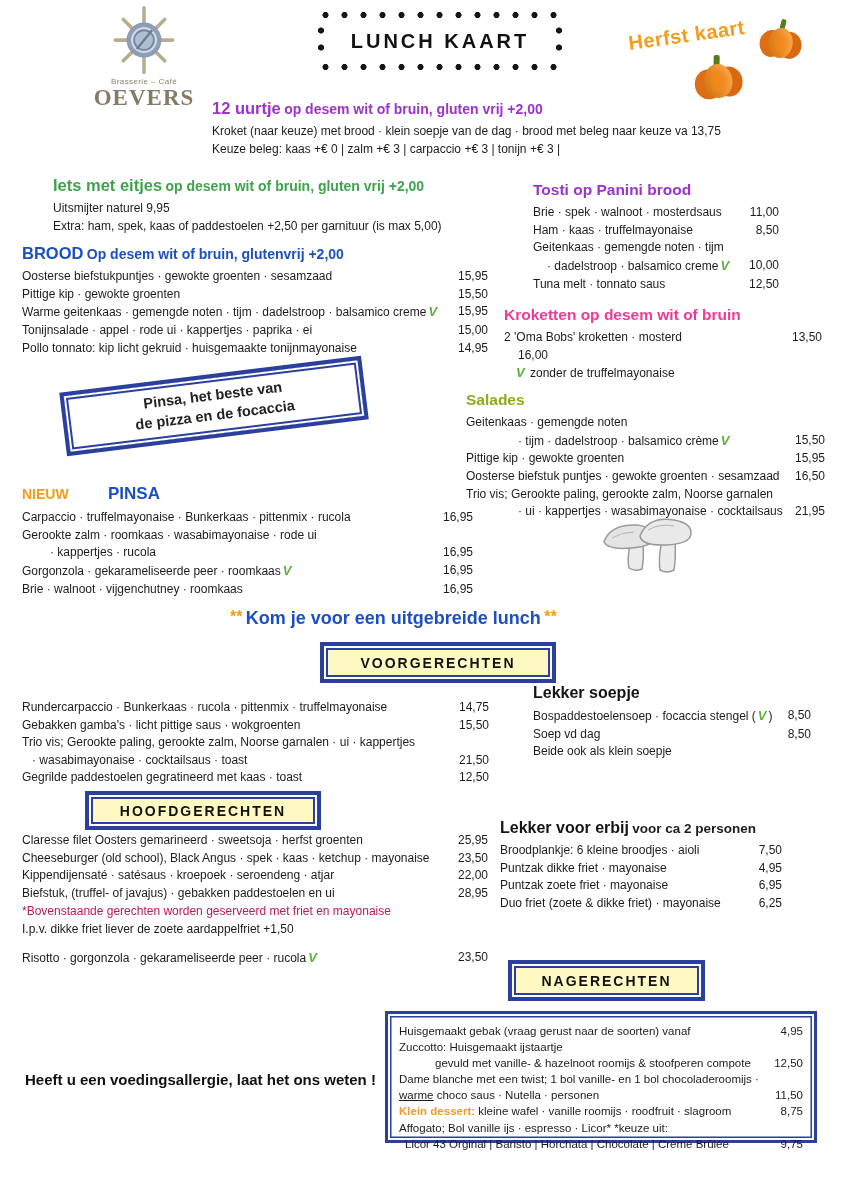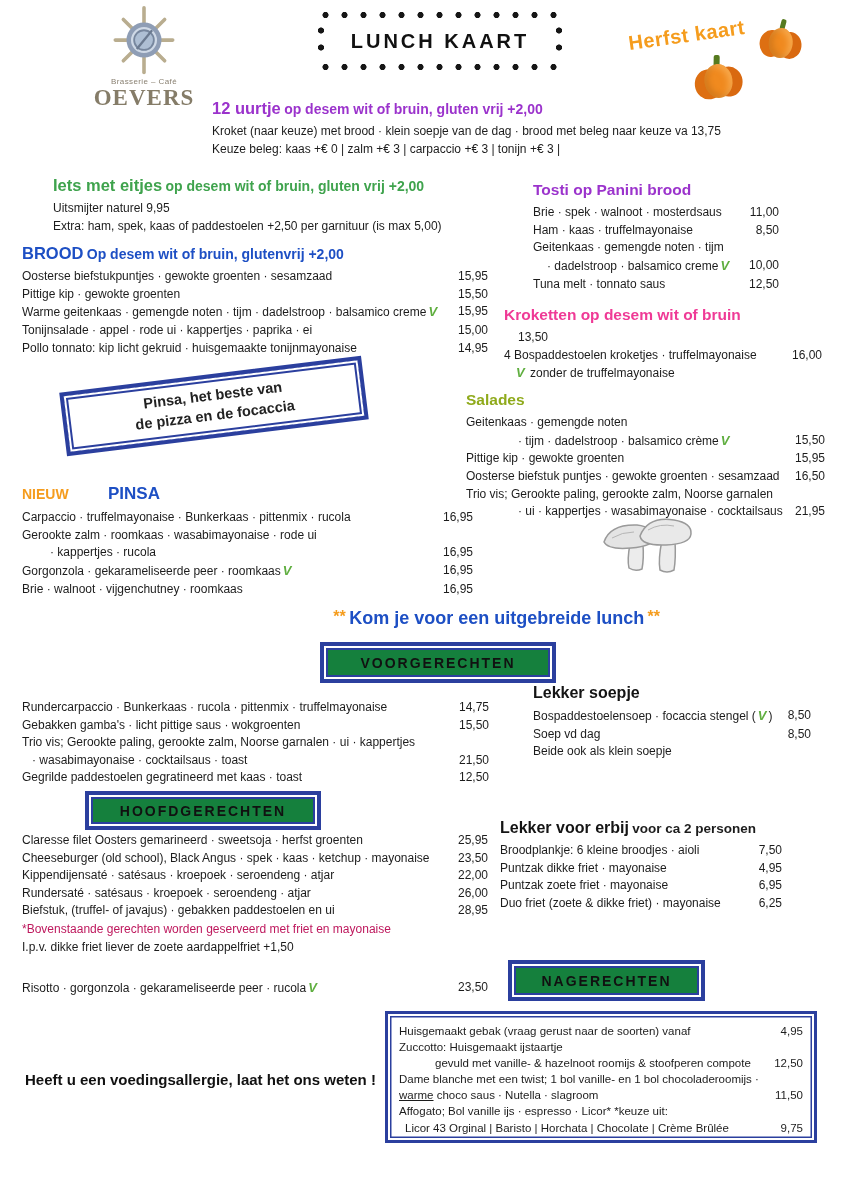--- a/index.html
+++ b/index.html
@@ -48,28 +48,28 @@
   
   .pumpkin{position:absolute}
   .pumpkin i{position:absolute;display:block}
   .pk-lobeL{left:0;bottom:0;width:58%;height:76%;background:#dd6f12;border-radius:50%}
   .pk-lobeR{right:0;bottom:0;width:58%;height:76%;background:#d96910;border-radius:50%}
   .pk-lobeC{left:21%;bottom:0;width:58%;height:84%;background:#f08a1f;border-radius:50%;
             box-shadow:inset 4px -2px 6px rgba(0,0,0,.12), inset -4px 2px 6px rgba(255,200,120,.5)}
   .pk-stem{left:46%;top:-8%;width:12%;height:30%;background:#567a1f;border-radius:2px;transform:rotate(9deg)}
 
   
-  .stampbox{border:4px solid #2b3f9e;box-shadow:inset 0 0 0 2px #fff,inset 0 0 0 4px #2b3f9e;background:#15803d;
+  .stampbox{border:4px solid #2b3f9e;box-shadow:inset 0 0 0 2px #fff,inset 0 0 0 4px #2b3f9e;background:#fef9c3;
             display:flex;align-items:center;justify-content:center;font-weight:700;letter-spacing:2px;font-size:14px;color:#111}
   .pinsastamp{left:62px;top:374px;width:296px;height:56px;transform:rotate(-7deg);
               border:4px solid #2b3f9e;box-shadow:inset 0 0 0 2px #fff,inset 0 0 0 4px #2b3f9e;background:#fff;
               display:flex;flex-direction:column;align-items:center;justify-content:center;font-size:14.5px;font-weight:600;color:#222}
   .pinsastamp div{line-height:1.35}
 
-  .banner{left:230px;top:608px;width:430px;text-align:right;white-space:nowrap}
+  .banner{left:230px;top:608px;width:430px;text-align:left;white-space:nowrap}
   .banner .bt{color:#1d4fc4;font-size:18px;font-weight:700}
   .banner .st{color:#f59c1d;font-size:16px;font-weight:700;vertical-align:2px}
 
   .dessertbox{left:385px;top:1011px;width:432px;height:132px;border:3px solid #2b3f9e;
               box-shadow:inset 0 0 0 2px #fff,inset 0 0 0 3.5px #2b3f9e;background:#fff;
               padding:9px 11px;box-sizing:border-box;font-size:11.5px}
   .dessertbox .row,.dessertbox .l1{line-height:1.4}
   .dessertbox .pr{min-width:40px}
 
   .allergy{left:25px;top:1071px;font-size:15px;font-weight:700;color:#111}
@@ -214,24 +214,24 @@
       </div>
     <div class="row">
       <div class="nm">Tuna melt · tonnato saus</div>
       <div class="pr" style="min-width:42px">12,50</div>
       </div>
   </div>
 
   <div class="abs" style="left:504px;top:306px;width:318px">
     <div class="sec-h c-pink h-solo">Kroketten op desem wit of bruin</div>
     <div class="row">
+      <div class="nm">2 'Oma Bobs' kroketten · mosterd</div>
       <div class="pr">13,50</div>
       </div>
     <div class="row">
-      <div class="nm">4 Bospaddestoelen kroketjes · truffelmayonaise</div>
       <div class="pr">16,00</div>
       </div>
     <div class="l1 ind-xs"><span class="veg">V</span> <span>zonder de truffelmayonaise</span></div>
   </div>
 
   <div class="abs" style="left:466px;top:391px;width:359px">
     <div class="sec-h c-olive h-solo">Salades</div>
     <div>
       <div class="l1">Geitenkaas · gemengde noten</div>
       <div class="row">
@@ -324,30 +324,26 @@
       </div>
     <div class="row">
       <div class="nm">Cheeseburger (old school), Black Angus · spek · kaas · ketchup · mayonaise</div>
       <div class="pr">23,50</div>
       </div>
     <div class="row">
       <div class="nm">Kippendijensaté · satésaus · kroepoek · seroendeng · atjar</div>
       <div class="pr">22,00</div>
       </div>
     <div class="row">
-      <div class="nm">Rundersaté · satésaus · kroepoek · seroendeng · atjar</div>
-      <div class="pr">26,00</div>
-      </div>
-    <div class="row">
       <div class="nm">Biefstuk, (truffel- of javajus) · gebakken paddestoelen en ui</div>
       <div class="pr">28,95</div>
       </div>
     <div class="note-blue">*Bovenstaande gerechten worden geserveerd met friet en mayonaise</div>
     <div class="note-black">I.p.v. dikke friet liever de zoete aardappelfriet +1,50</div>
-    <div class="row" style="margin-top:23px">
+    <div class="row" style="margin-top:11px">
       <div class="nm"><span>Risotto · gorgonzola · gekarameliseerde peer · rucola</span><span class="veg">V</span></div>
       <div class="pr">23,50</div>
       </div>
   </div>
 
   <div class="abs" style="left:500px;top:819px;width:282px">
     <div class="sec-h"><span class="small-title">Lekker voor erbij</span>
       <span class="erbij-rest">voor ca 2 personen</span></div>
     <div class="row">
       <div class="nm">Broodplankje: 6 kleine broodjes · aioli</div>
@@ -379,23 +375,27 @@
     <div>
       <div class="l1">Zuccotto: Huisgemaakt ijstaartje</div>
       <div class="row">
           <div class="nm d-md">gevuld met vanille- &amp; hazelnoot roomijs &amp; stoofperen compote</div>
         <div class="pr">12,50</div>
         </div>
       </div>
     <div>
       <div class="l1">Dame blanche met een twist; 1 bol vanille- en 1 bol chocoladeroomijs ·</div>
       <div class="row">
-          <div class="nm"><span class="und">warme</span><span> choco saus · Nutella · slagroom</span></div>
+          <div class="nm"><span class="und">warme</span><span> choco saus · Nutella · personen</span></div>
         <div class="pr">11,50</div>
         </div>
+      </div>
+    <div class="row">
+      <div class="nm"><span class="c-orange" style="font-weight:700">Klein dessert:</span><span> kleine wafel · vanille roomijs · roodfruit · slagroom</span></div>
+      <div class="pr">8,75</div>
       </div>
     <div>
       <div class="l1">Affogato; Bol vanille ijs · espresso · Licor* *keuze uit:</div>
       <div class="row">
           <div class="nm d-xs">Licor 43 Orginal | Baristo | Horchata | Chocolate | Crème Brûlée</div>
         <div class="pr">9,75</div>
         </div>
       </div>
   </div>
 

